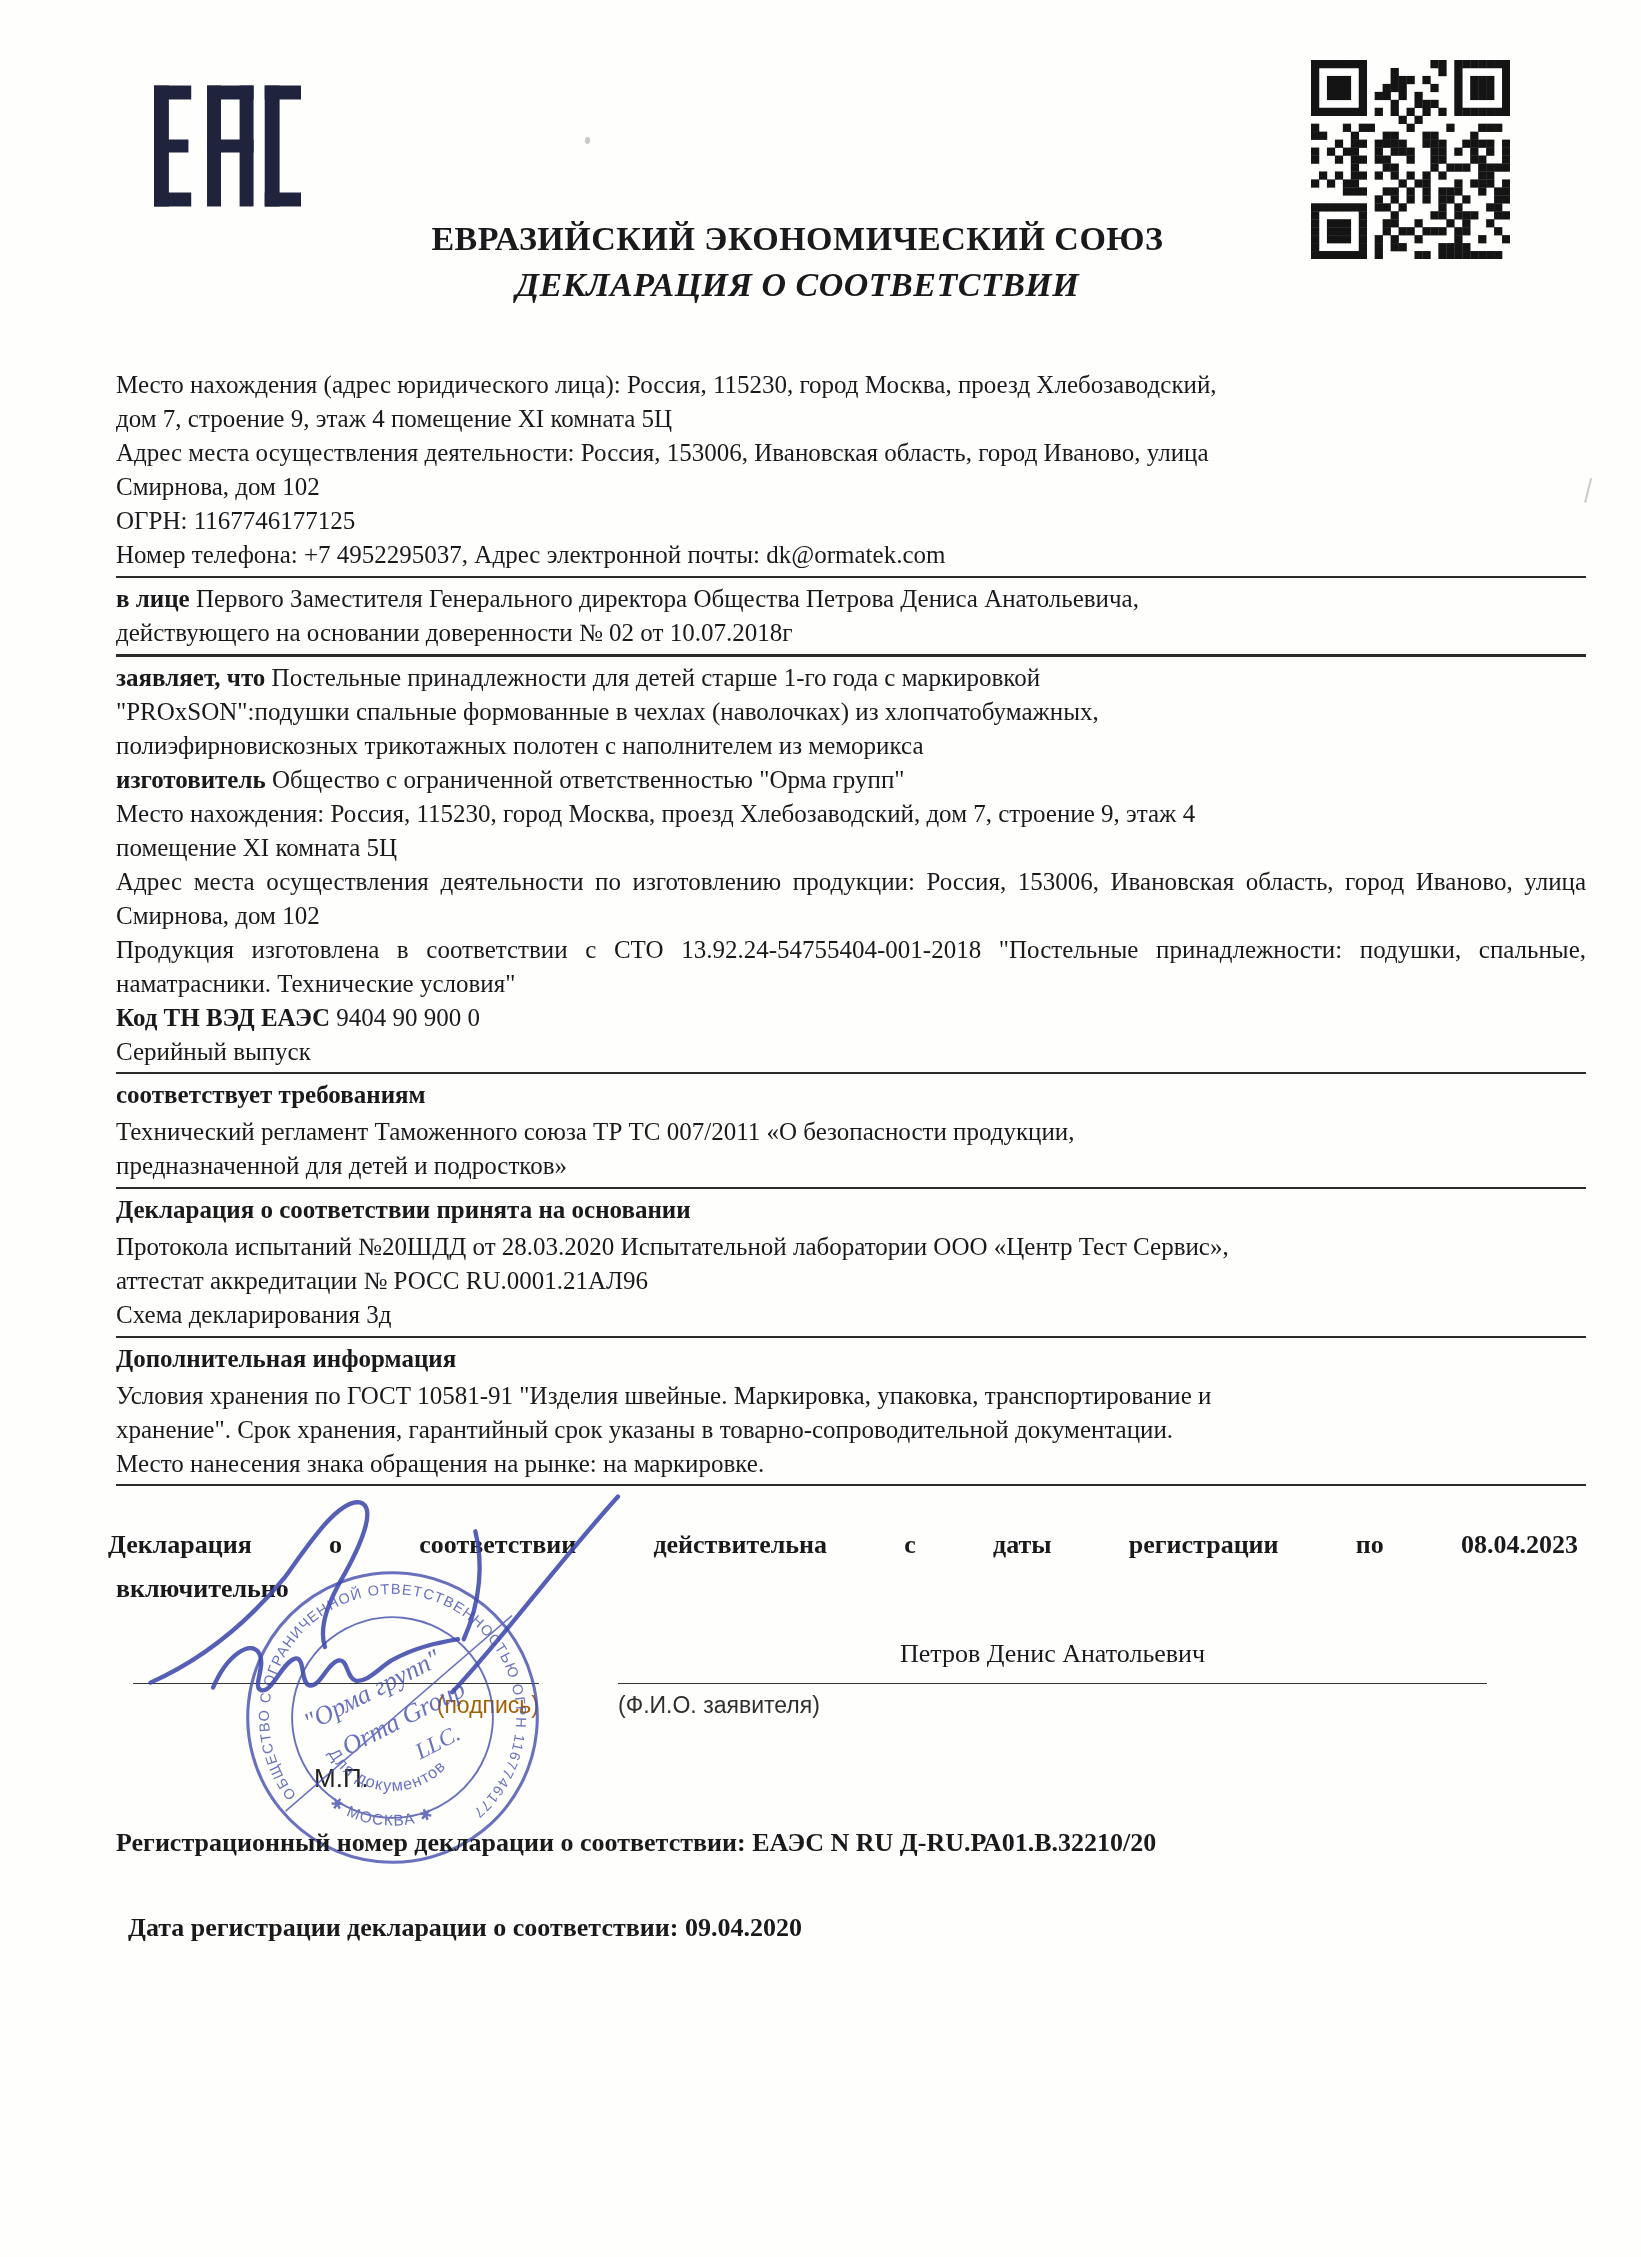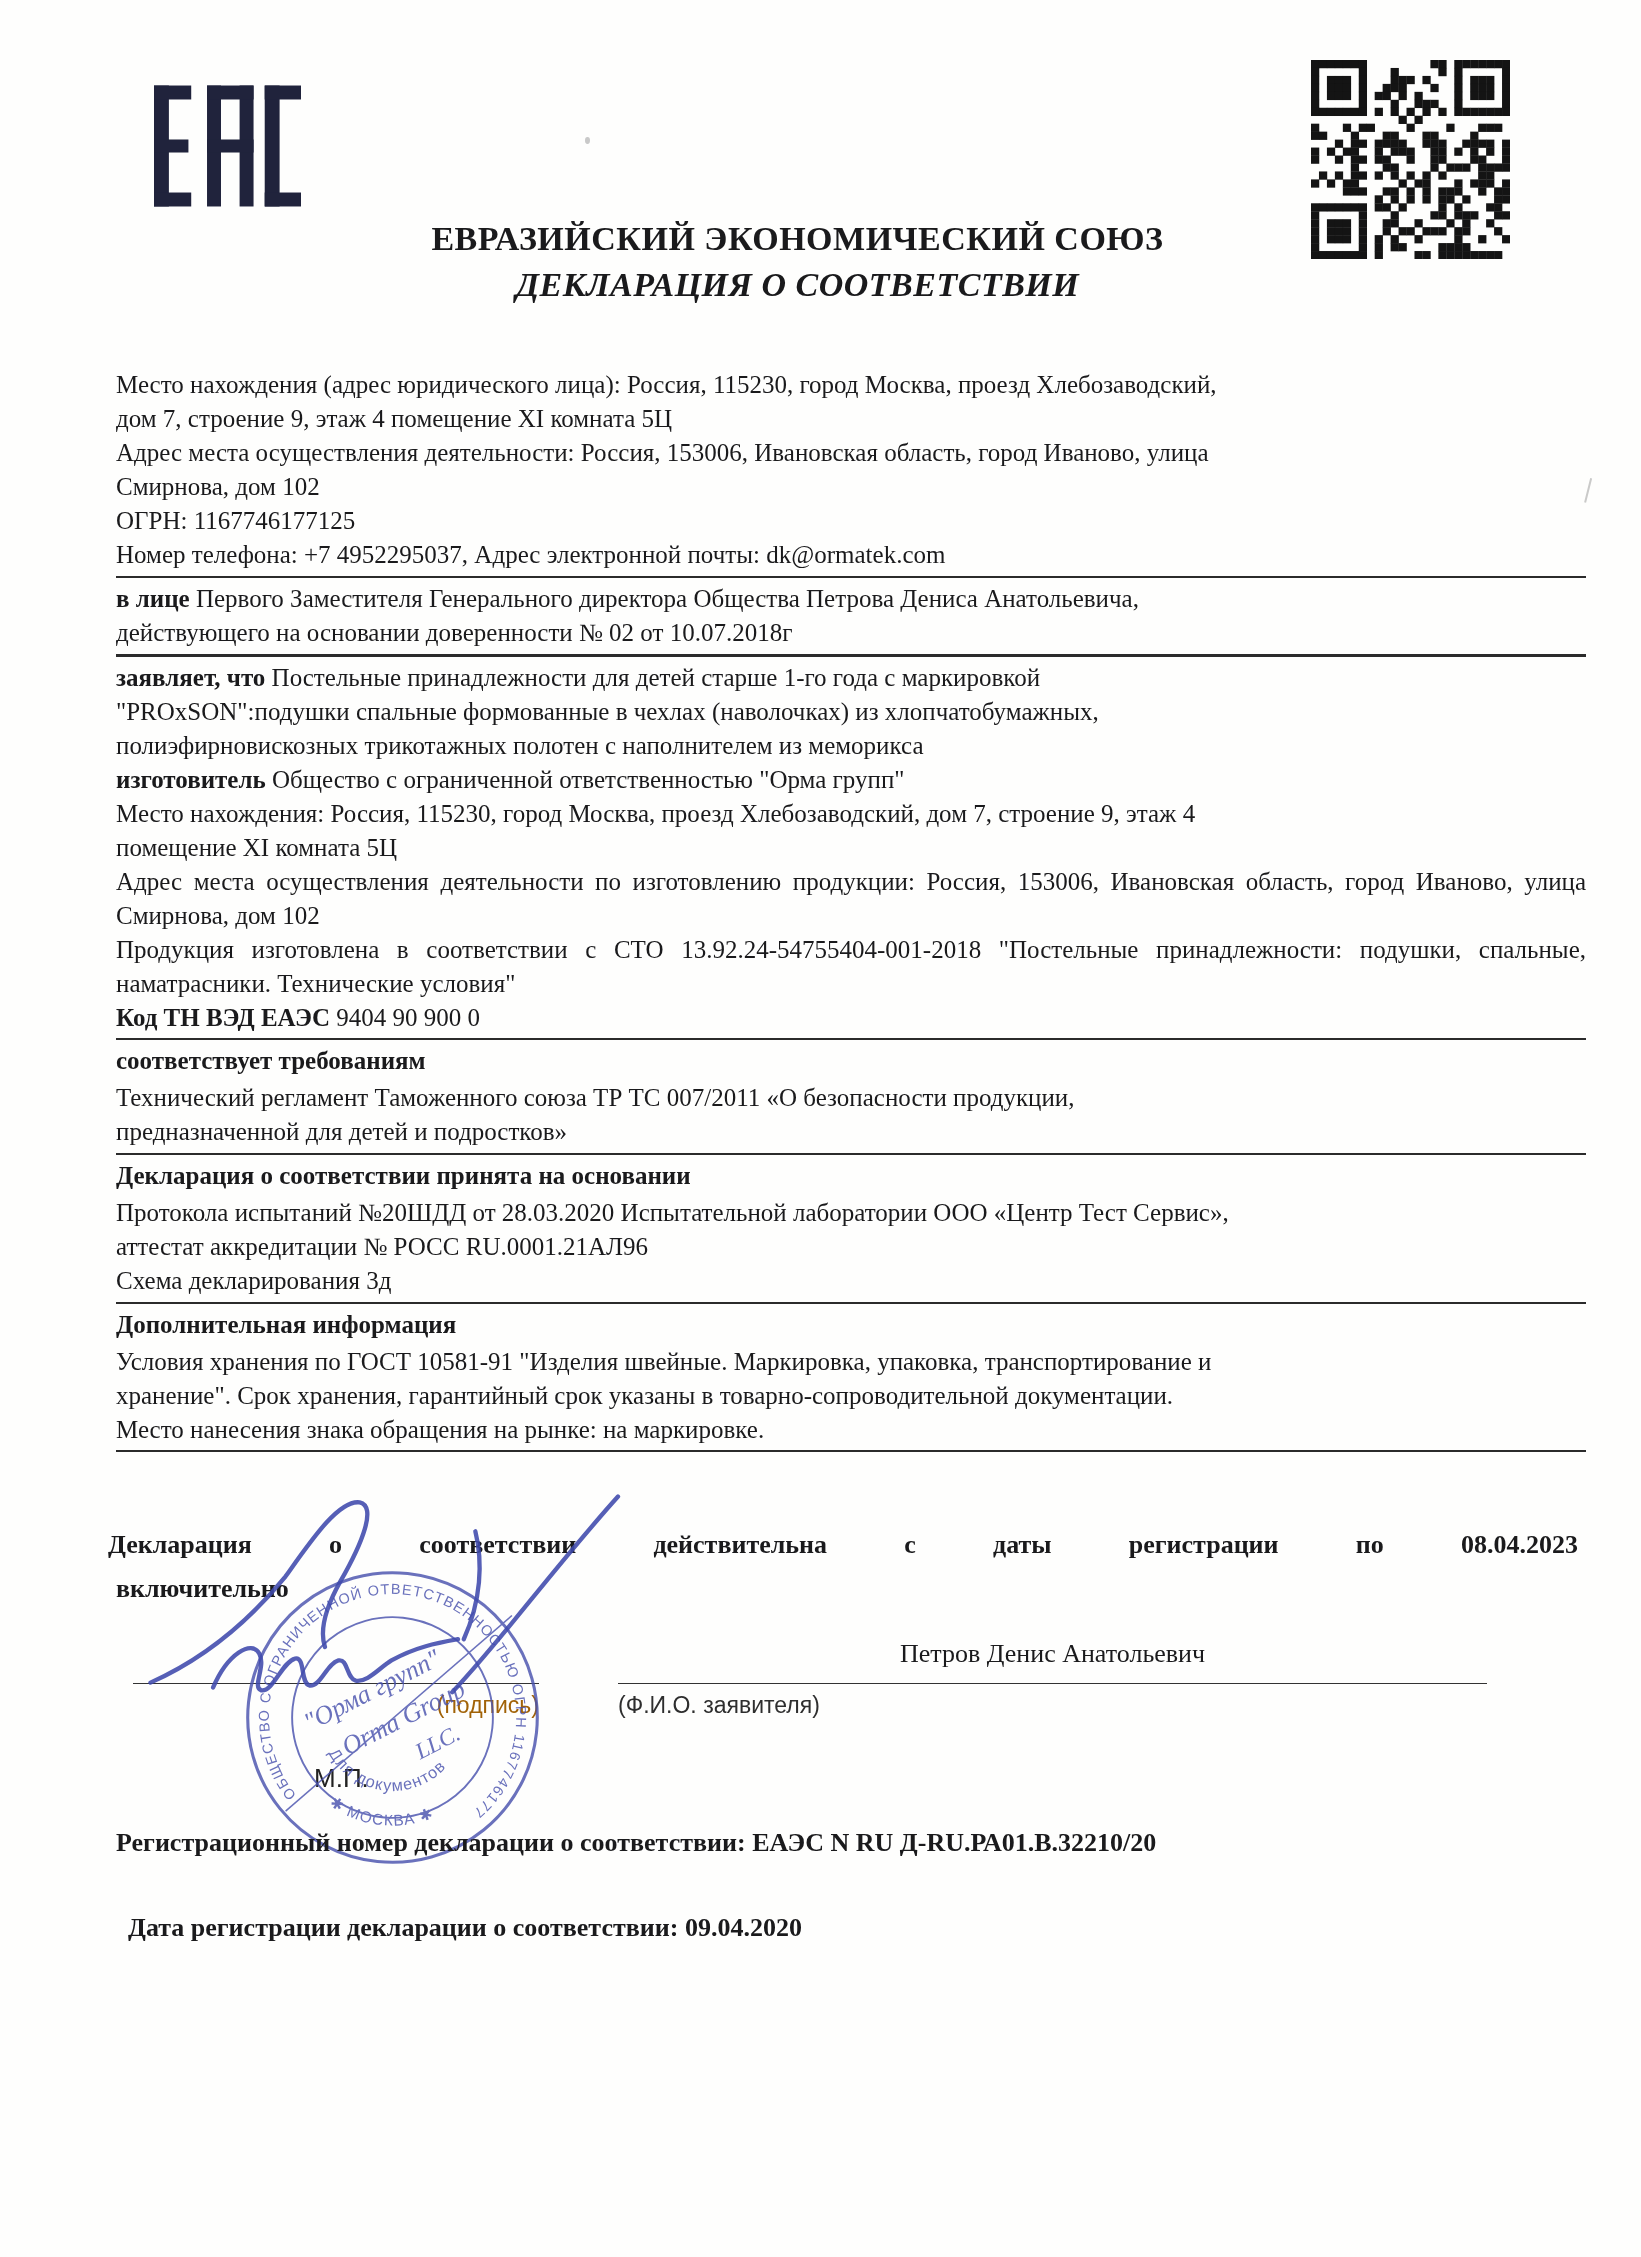--- a/index.html
+++ b/index.html
@@ -381,20 +381,21 @@
     <div class="hr thick"></div>
     <p><b>заявляет, что</b> <span>Постельные принадлежности  для детей старше 1-го года с маркировкой
 "PROxSON":подушки спальные формованные в чехлах (наволочках) из хлопчатобумажных,
 полиэфирновискозных трикотажных полотен с наполнителем из меморикса</span></p>
     <p><b>изготовитель</b> <span>Общество с ограниченной ответственностью "Орма групп"</span></p>
     <p>Место нахождения: Россия, 115230, город Москва, проезд Хлебозаводский, дом 7, строение 9, этаж 4
 помещение XI комната 5Ц</p>
     <p class="j">Адрес места осуществления деятельности по изготовлению продукции: Россия, 153006, Ивановская область, город Иваново, улица Смирнова, дом 102</p>
     <p class="j">Продукция изготовлена в соответствии с СТО 13.92.24-54755404-001-2018 "Постельные принадлежности: подушки, спальные, наматрасники. Технические условия"</p>
     <p><b>Код ТН ВЭД ЕАЭС</b> <span>9404 90 900 0</span></p>
+    <p>Серийный выпуск</p>
     <div class="hr"></div>
     <p class="b h">соответствует требованиям</p>
     <p>Технический регламент Таможенного союза ТР ТС 007/2011 «О безопасности продукции,
 предназначенной для детей и подростков»</p>
     <div class="hr"></div>
     <p class="b h">Декларация о соответствии принята на основании</p>
     <p>Протокола испытаний №20ШДД от 28.03.2020 Испытательной лаборатории ООО «Центр Тест Сервис»,
 аттестат аккредитации № РОСС RU.0001.21АЛ96</p>
     <p>Схема декларирования 3д</p>
     <div class="hr"></div>

